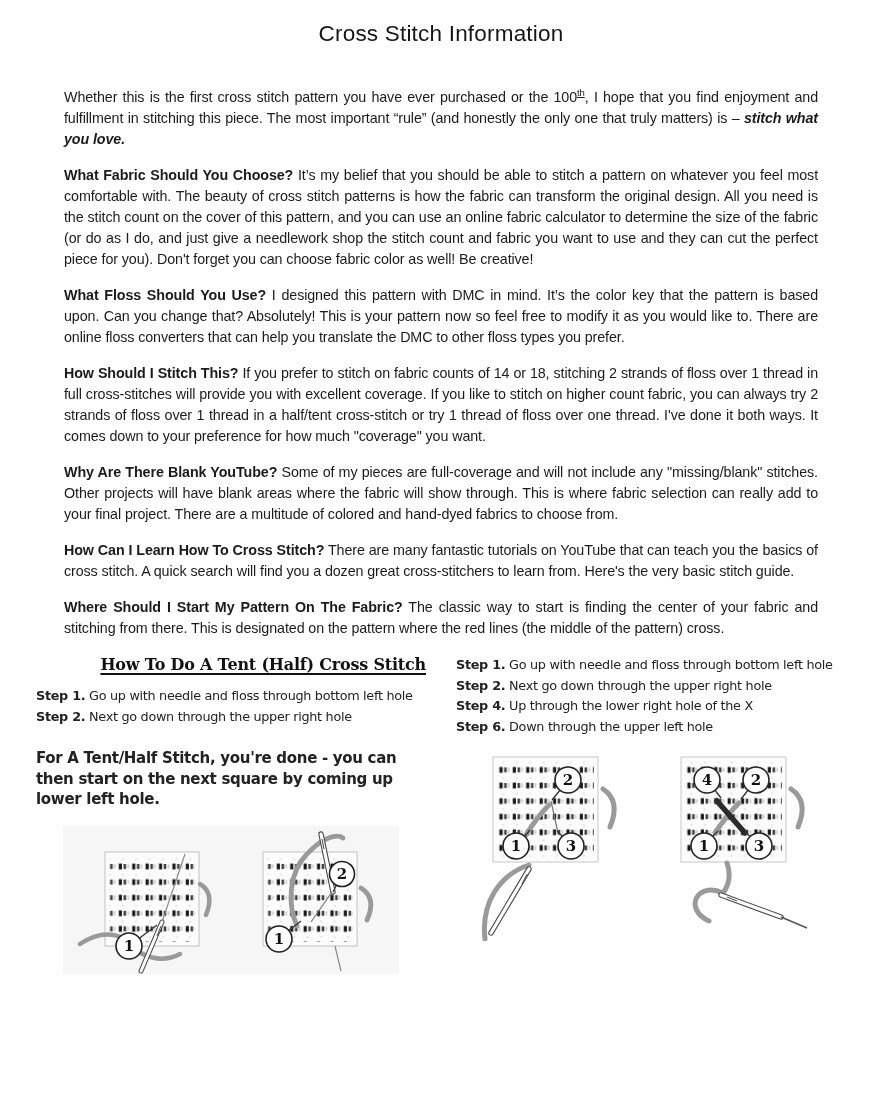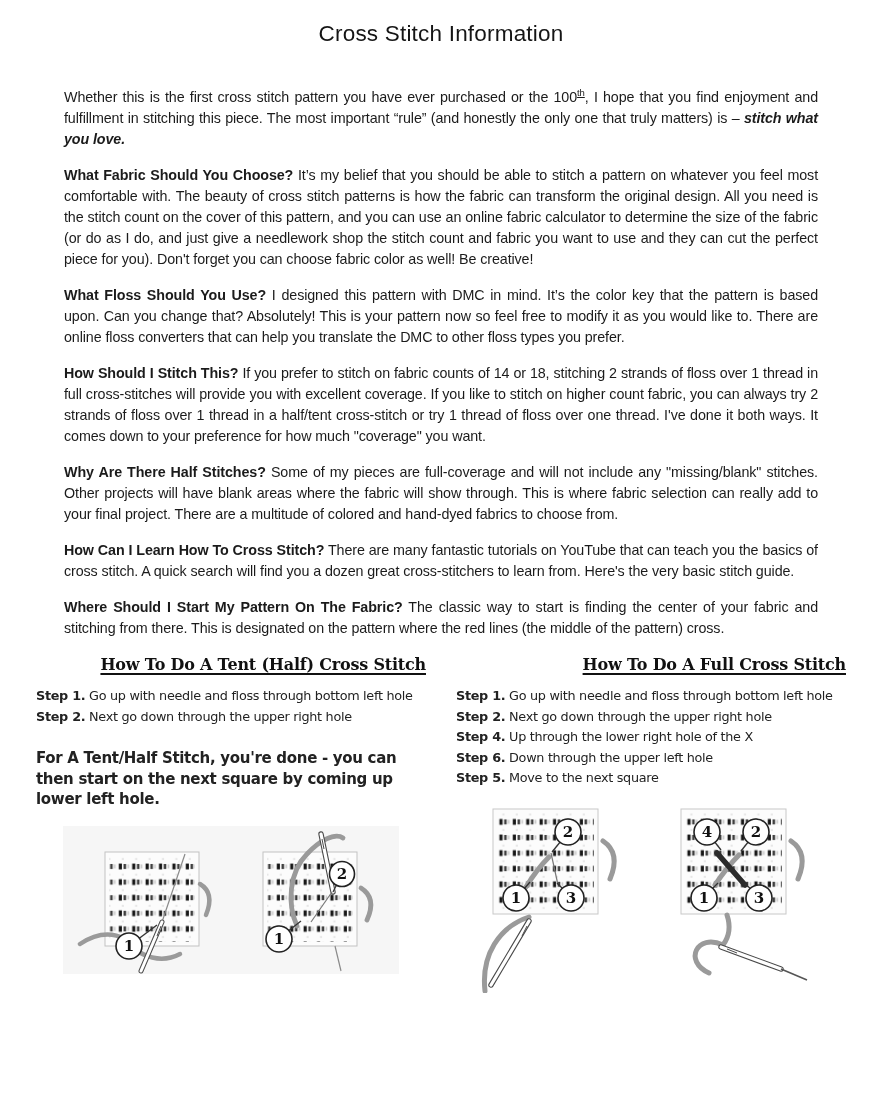--- a/index.html
+++ b/index.html
@@ -89,21 +89,21 @@
   <div class="content">
 
     <p class="para"><span>Whether this is the first cross stitch pattern you have ever purchased or the 100</span><sup>th</sup><span>, I hope that you find enjoyment and fulfillment in stitching this piece. The most important “rule” (and honestly the only one that truly matters) is – </span><span class="bi">stitch what you love.</span></p>
 
     <p class="para"><span class="lead">What Fabric Should You Choose?</span><span> It’s my belief that you should be able to stitch a pattern on whatever you feel most comfortable with. The beauty of cross stitch patterns is how the fabric can transform the original design.  All you need is the stitch count on the cover of this pattern, and you can use an online fabric calculator to determine the size of the fabric (or do as I do, and just give a needlework shop the stitch count and fabric you want to use and they can cut the perfect piece for you). Don't forget you can choose fabric color as well! Be creative!</span></p>
 
     <p class="para"><span class="lead">What Floss Should You Use?</span><span> I designed this pattern with DMC in mind. It’s the color key that the pattern is based upon. Can you change that? Absolutely! This is your pattern now so feel free to modify it as you would like to.  There are online floss converters that can help you translate the DMC to other floss types you prefer.</span></p>
 
     <p class="para"><span class="lead">How Should I Stitch This?</span><span> If you prefer to stitch on fabric counts of 14 or 18, stitching 2 strands of floss over 1 thread in full cross-stitches will provide you with excellent coverage. If you like to stitch on higher count fabric, you can always try 2 strands of floss over 1 thread in a half/tent cross-stitch or try 1 thread of floss over one thread.  I've done it both ways. It comes down to your preference for how much "coverage" you want.</span></p>
 
-    <p class="para"><span class="lead">Why Are There Half Stitches?</span><span> Some of my pieces are full-coverage and will not include any "missing/blank" stitches. Other projects will have blank areas where the fabric will show through. This is where fabric selection can really add to your final project. There are a multitude of colored and hand-dyed fabrics to choose from.</span></p>
+    <p class="para"><span class="lead">Why Are There Blank YouTube?</span><span> Some of my pieces are full-coverage and will not include any "missing/blank" stitches. Other projects will have blank areas where the fabric will show through. This is where fabric selection can really add to your final project. There are a multitude of colored and hand-dyed fabrics to choose from.</span></p>
 
     <p class="para"><span class="lead">How Can I Learn How To Cross Stitch?</span><span> There are many fantastic tutorials on YouTube that can teach you the basics of cross stitch. A quick search will find you a dozen great cross-stitchers to learn from. Here's the very basic stitch guide.</span></p>
 
     <p class="para"><span class="lead">Where Should I Start My Pattern On The Fabric?</span><span> The classic way to start is finding the center of your fabric and stitching from there. This is designated on the pattern where the red lines (the middle of the pattern) cross.</span></p>
   </div>
 
   <div class="guides">
 
     <div class="guide">
       <h2 class="guide-heading">How To Do A Tent (Half) Cross Stitch</h2>
@@ -178,27 +178,25 @@
           <g>
             <line x1="52" y1="106" x2="66" y2="95" stroke="#333" stroke-width="1.3"></line>
             <circle cx="44" cy="113" r="13" fill="#ffffff" stroke="#222" stroke-width="1.6"></circle>
             <text class="badge-text" x="44" y="118" text-anchor="middle">1</text>
           </g>
         </svg>
       </div>
     </div>
 
     <div class="guide">
-      <h2 class="guide-heading">How To Do A Full Cross Stitch</h2>
       <div class="steps">
         <div><span class="step-label">Step 1.</span><span> Go up with needle and floss through bottom left hole</span></div>
         <div><span class="step-label">Step 2.</span><span> Next go down through the upper right hole</span></div>
         <div><span class="step-label">Step 4.</span><span> Up through the lower right hole of the X</span></div>
         <div><span class="step-label">Step 6.</span><span> Down through the upper left hole</span></div>
-        <div><span class="step-label">Step 5.</span><span> Move to the next square</span></div>
       </div>
 
       <div class="diagram-row-right">
 
         <svg width="172" height="196" viewBox="0 0 172 196">
           <defs>
             <pattern id="aidaC" width="13.4" height="15.6" patternUnits="userSpaceOnUse">
               <rect x="1.6" y="6.4" width="3.1" height="5.8" fill="#161616"></rect>
               <rect x="6.3" y="6.8" width="2.6" height="5.0" fill="#3f3f3f"></rect>
               <rect x="10.2" y="7.2" width="1.6" height="4.0" fill="#c9c9c9"></rect>

